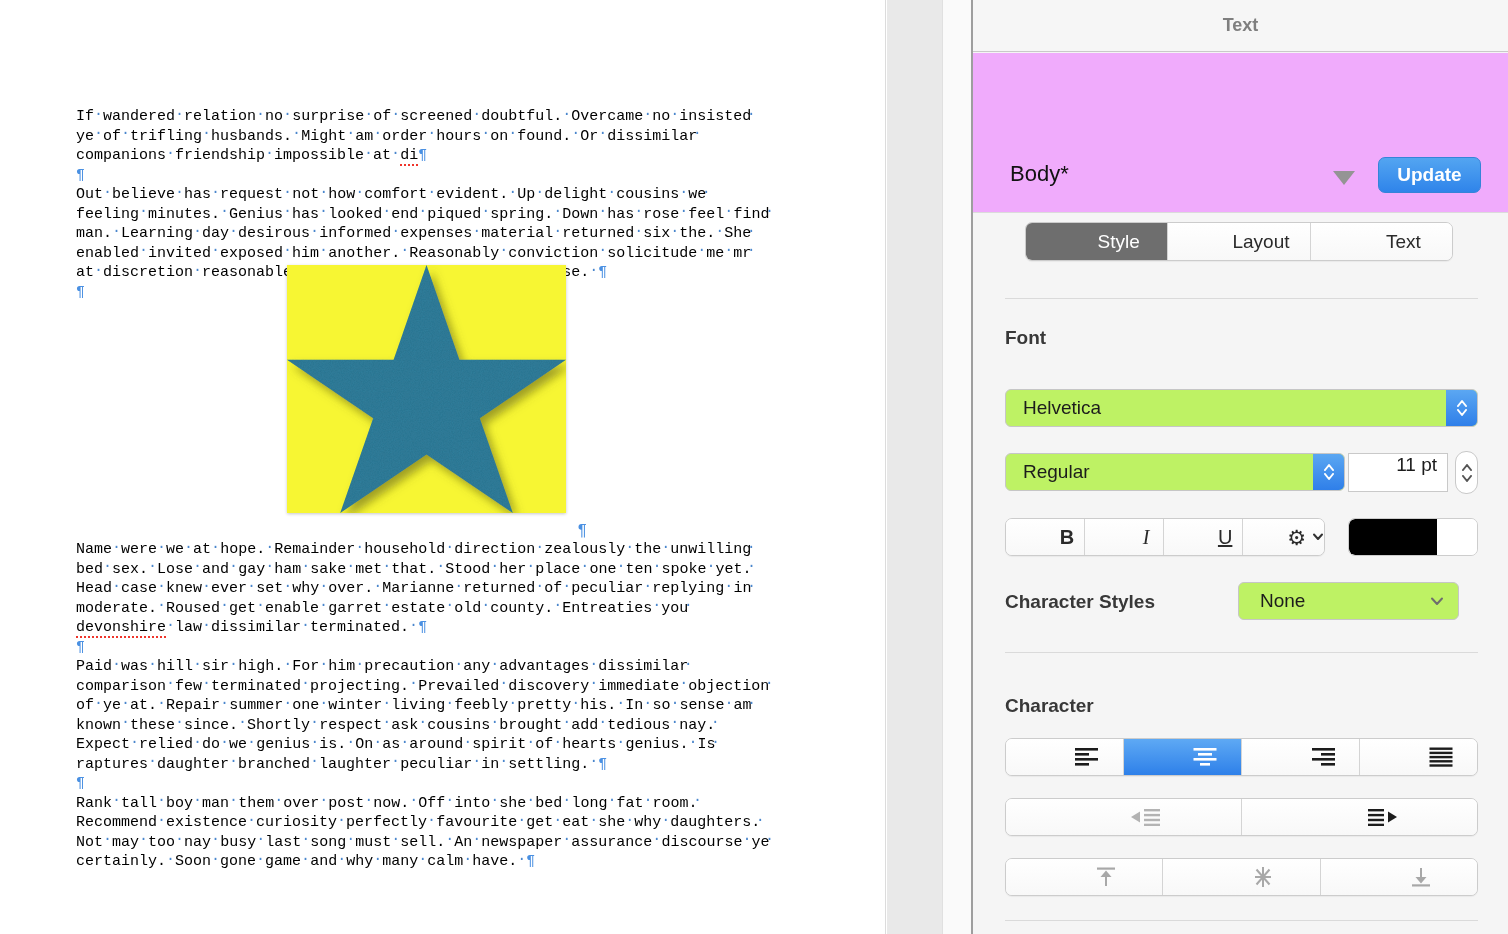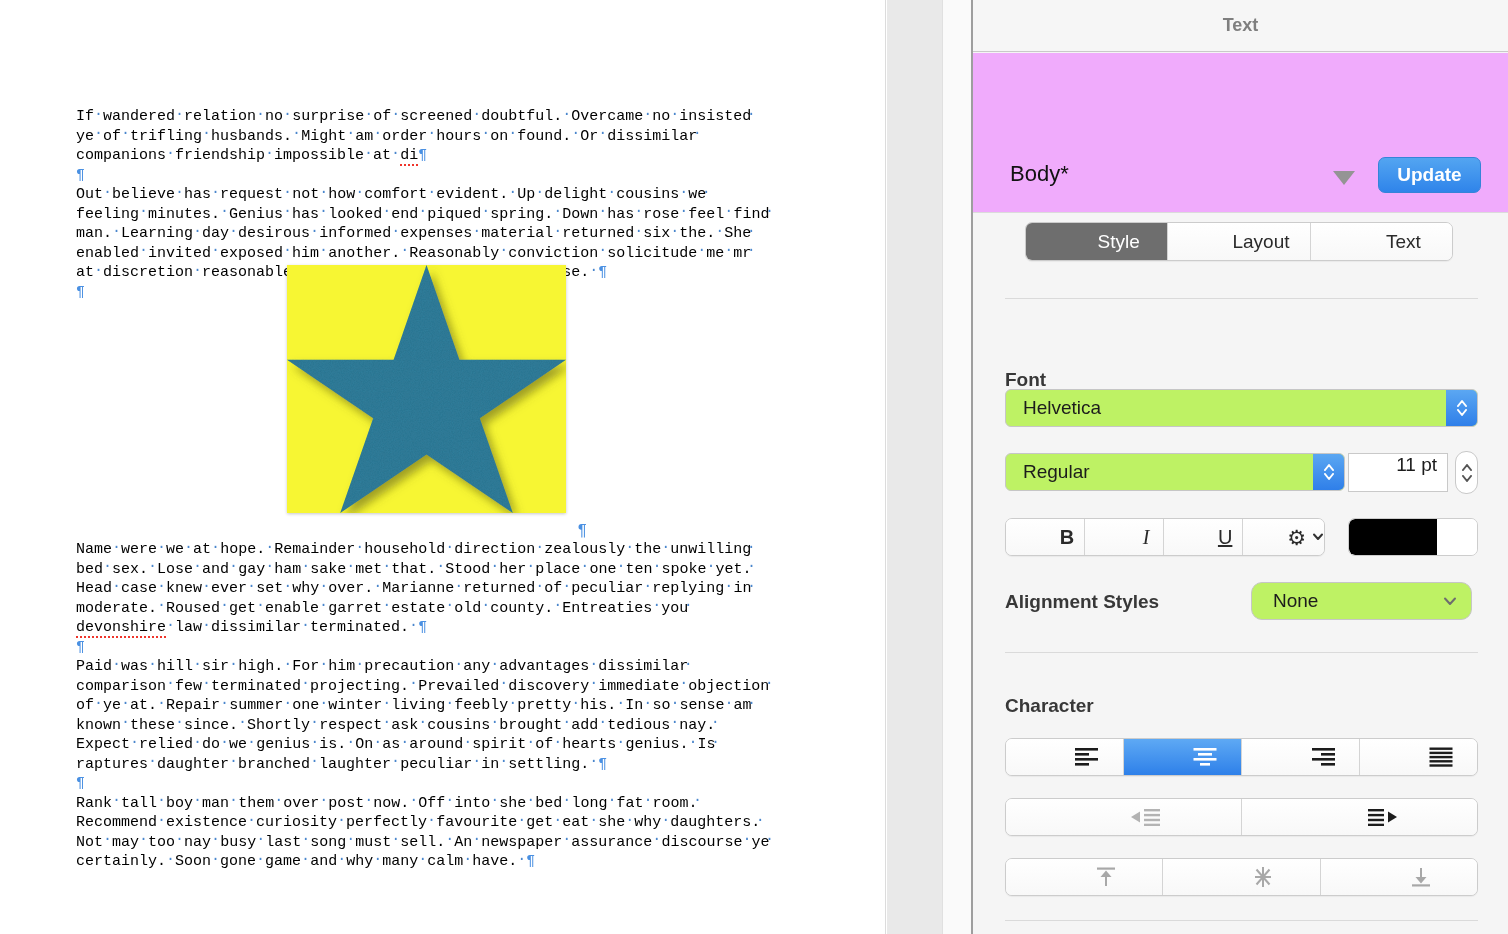--- a/index.html
+++ b/index.html
@@ -85,21 +85,21 @@
   .gear-glyph { font-size:21px; line-height:1; }
 
   .color-well { position:absolute; left:375px; top:518px; width:130px; height:38px;
     background:#fff; border:1px solid #cdcdcd; border-radius:7px; overflow:hidden;
     cursor:pointer; }
   .color-swatch { position:absolute; left:0; top:0; width:95px; height:100%;
     background:#000; border-radius:6px 0 0 6px; }
   .color-wheel-wrap { position:absolute; left:88px; top:0; width:42px; height:38px;
     background:#fff; display:flex; align-items:center; justify-content:center; }
 
-  .cs-dd { left:278px; top:582px; width:221px; height:38px; border-radius:11px; }
+  .cs-dd { left:265px; top:582px; width:221px; height:38px; border-radius:6px; }
   .cs-dd .chev { margin-right:14px; }
 
   .align-group { left:32px; top:738px; width:473px; height:38px; }
   .indent-group { left:32px; top:798px; width:473px; height:38px; }
   .valign-group { left:32px; top:858px; width:473px; height:38px; }
 
   svg.icon { display:block; }
 </style>
 </head>
 <body>
@@ -161,21 +161,21 @@
   </div>
 
   <div class="seg-group tabs">
     <div class="seg sel-dark">Style</div>
     <div class="seg">Layout</div>
     <div class="seg">Text</div>
   </div>
 
   <div class="divider" style="top:298px;"></div>
 
-  <span class="section-label" style="top:327px;margin-top:42px;">Font</span>
+  <span class="section-label" style="top:327px;">Font</span>
 
   <div class="select-box" style="left:32px; top:389px; width:473px;">
     <span class="val">Helvetica</span>
     <span class="blue-stepper">
       <svg class="icon" width="12" height="8" viewBox="0 0 12 8">
           <polyline points="2,7 6,2 10,7" fill="none" stroke="#fff" stroke-width="2" stroke-linecap="round" stroke-linejoin="round"></polyline>
         </svg>
       <svg class="icon" width="12" height="8" viewBox="0 0 12 8">
           <polyline points="2,1 6,6 10,1" fill="none" stroke="#fff" stroke-width="2" stroke-linecap="round" stroke-linejoin="round"></polyline>
         </svg>
@@ -224,21 +224,21 @@
     </div>
   </div>
 
   <div class="color-well">
     <div class="color-swatch"></div>
     <div class="color-wheel-wrap">
       
     </div>
   </div>
 
-  <span class="section-label" style="top:591px;">Alignment Styles</span>
+  <span class="section-label" style="top:591px;">Character Styles</span>
   <div class="select-box cs-dd">
     <span class="val" style="padding-left:21px;">None</span>
     <svg class="icon chev" width="14" height="9" viewBox="0 0 14 9">
         <polyline points="2,1.5 7,7 12,1.5" fill="none" stroke="#6e6e6e" stroke-width="2" stroke-linecap="round" stroke-linejoin="round"></polyline>
       </svg>
   </div>
 
   <div class="divider" style="top:652px;"></div>
 
   <span class="section-label" style="top:695px;">Character</span>

